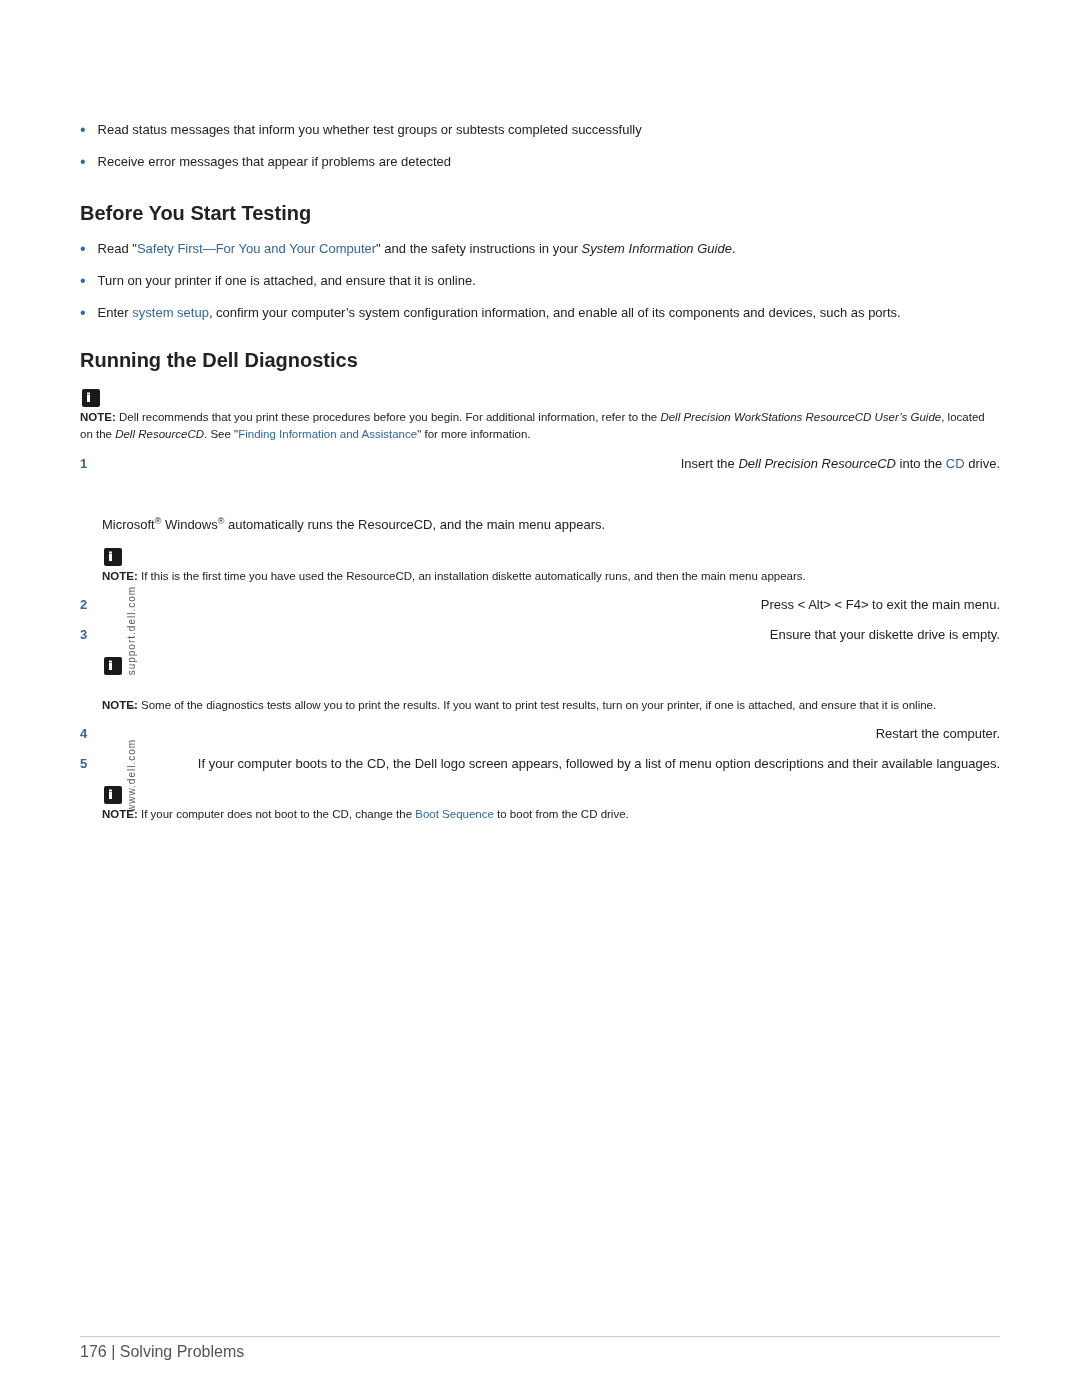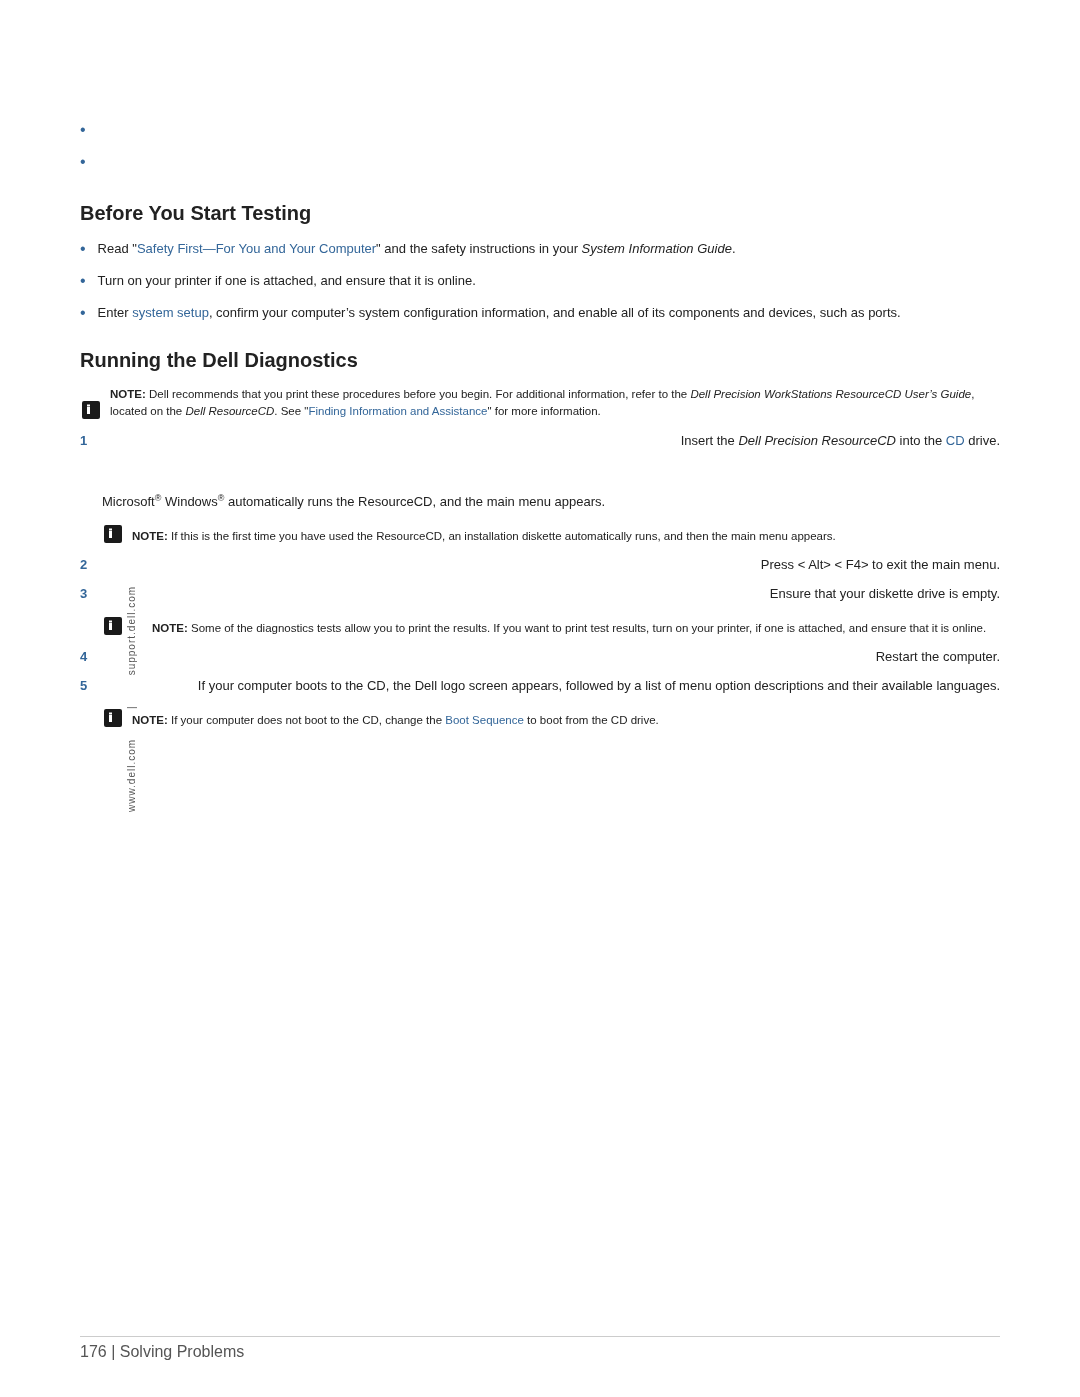--- a/index.html
+++ b/index.html
@@ -88,23 +88,24 @@
     }
 
     
     .italic {
       font-style: italic;
     }
 
     
     .note-block {
       display: flex;
-      align-items: flex-end;
+      align-items: flex-start;
       margin: 10px 0 10px 0;
       background: transparent;
+      flex-direction: column;
     }
 
     .note-icon {
       width: 22px;
       height: 22px;
       flex-shrink: 0;
       margin-right: 8px;
       margin-top: 1px;
       position: relative;
     }
@@ -193,23 +194,25 @@
     <span>www.dell.com</span>
     <span>|</span>
     <span>support.dell.com</span>
   </div>
 
   <div class="main-content">
 
     <div class="top-bullets">
       <div class="bullet-item">
         <span class="bullet-dot">•</span>
-      </div>
-      <div class="bullet-item">
-        <span class="bullet-dot">•</span>
+        <span>Read status messages that inform you whether test groups or subtests completed successfully</span>
+      </div>
+      <div class="bullet-item">
+        <span class="bullet-dot">•</span>
+        <span>Receive error messages that appear if problems are detected</span>
       </div>
     </div>
 
     <div class="section-block">
       <div class="section-heading">Before You Start Testing</div>
 
       <div class="bullet-item">
         <span class="bullet-dot">•</span>
         <span>
           Read "<a class="link-blue" href="#">Safety First—For You and Your Computer</a>" and the safety instructions in your <span class="italic">System Information Guide</span>.

